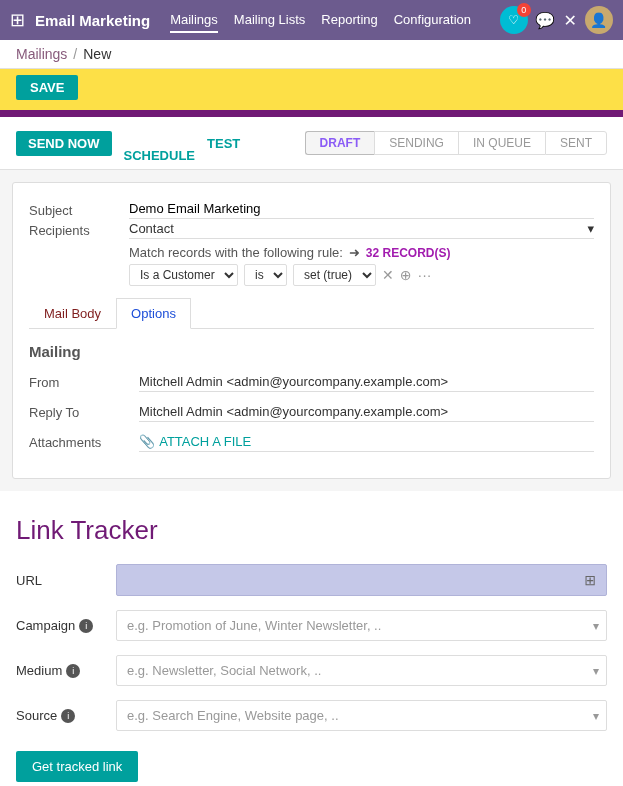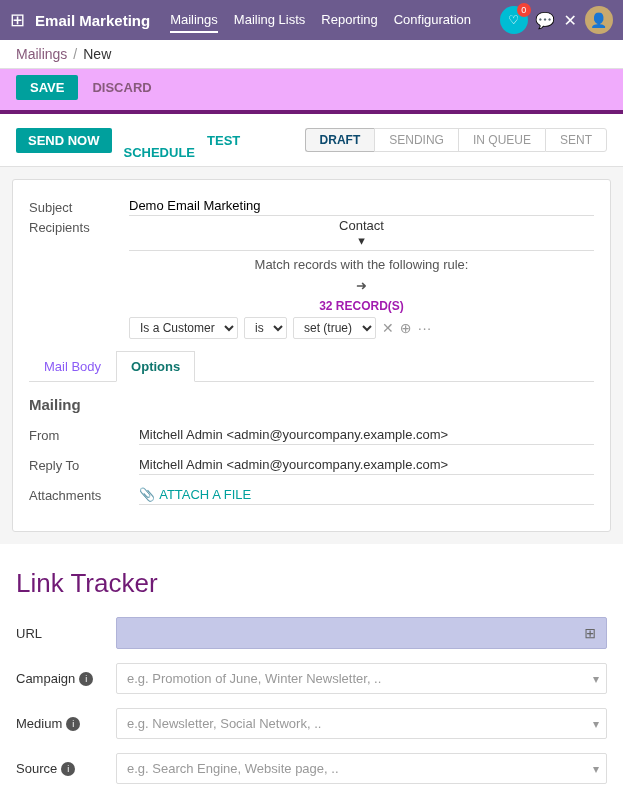--- a/index.html
+++ b/index.html
@@ -34,24 +34,25 @@
       align-items: center;
       gap: 6px;
       border-bottom: 1px solid #e0e0e0;
     }
     .breadcrumb-link { color: #875a7b; font-size: 14px; cursor: pointer; }
     .breadcrumb-sep { color: #999; font-size: 14px; }
     .breadcrumb-current { color: #333; font-size: 14px; }
 
     
     .action-bar {
-      background: #f0abfc;
+      background: #fde047;
       padding: 6px 16px 10px;
       display: flex;
-      border-bottom: 4px solid #701a75;
+      gap: 8px;
+      border-bottom: 7px solid #701a75;
     }
     .btn-save {
       background: #00a09d;
       color: white;
       border: none;
       padding: 5px 14px;
       font-size: 13px;
       font-weight: bold;
       cursor: pointer;
       border-radius: 2px;
@@ -108,21 +109,21 @@
       font-size: 12px;
       color: #999;
       border: 1px solid #ddd;
       border-right: none;
       background: white;
     }
     .step:first-child { border-radius: 3px 0 0 3px; }
     .step:last-child { border-radius: 0 3px 3px 0; border-right: 1px solid #ddd; }
     .step.active {
       background: #f5f5f5;
-      color: #0c4a6e;
+      color: #8b5cf6;
       font-weight: bold;
       border-color: #bbb;
     }
     .step.active::after {
       content: '';
     }
 
     
     .form-card {
       background: white;
@@ -151,34 +152,32 @@
     .form-input {
       width: 100%;
       border: none;
       border-bottom: 1px solid #ddd;
       padding: 2px 0;
       font-size: 13px;
       outline: none;
     }
     .recipients-dropdown {
       display: flex;
-      align-items: center;
+      align-items: flex-start;
       justify-content: space-between;
       border-bottom: 1px solid #ddd;
       padding: 2px 0;
-      flex-direction: column;
     }
     .match-rule-row {
       display: flex;
       align-items: center;
       gap: 6px;
       margin-top: 6px;
       font-size: 13px;
       color: #555;
-      flex-direction: column;
     }
     .records-link {
       color: #a21caf;
       font-weight: bold;
       text-decoration: none;
       font-size: 12px;
     }
     .rule-row {
       display: flex;
       align-items: center;
@@ -202,31 +201,31 @@
     
     .tabs {
       display: flex;
       border-bottom: 1px solid #ddd;
       margin-top: 12px;
     }
     .tab {
       padding: 7px 14px;
       font-size: 13px;
       cursor: pointer;
-      color: #8b5cf6;
+      color: #7f1d1d;
       border: 1px solid transparent;
       border-bottom: none;
       margin-bottom: -1px;
     }
     .tab.active {
       border-color: #ddd;
       border-bottom: 1px solid white;
       background: white;
-      color: #0f766e;
-      font-weight: bold;
+      color: #1d4ed8;
+      font-weight: normal;
     }
 
     
     .options-content { padding-top: 14px; }
     .section-title {
       font-size: 15px;
       font-weight: bold;
       color: #555;
       margin-bottom: 12px;
     }
@@ -371,21 +370,20 @@
 </div>
 
 <div class="breadcrumb-bar">
   <span class="breadcrumb-link">Mailings</span>
   <span class="breadcrumb-sep">/</span>
   <span class="breadcrumb-current">New</span>
 </div>
 
 <div class="action-bar">
   <button class="btn-save">SAVE</button>
-  <button class="btn-discard">DISCARD</button>
 </div>
 
 <div class="status-bar">
   <button class="btn-send-now">SEND NOW</button>
   <button class="btn-schedule">SCHEDULE</button>
   <button class="btn-test">TEST</button>
   <div class="status-steps">
     <div class="step active">DRAFT</div>
     <div class="step">SENDING</div>
     <div class="step">IN QUEUE</div>

